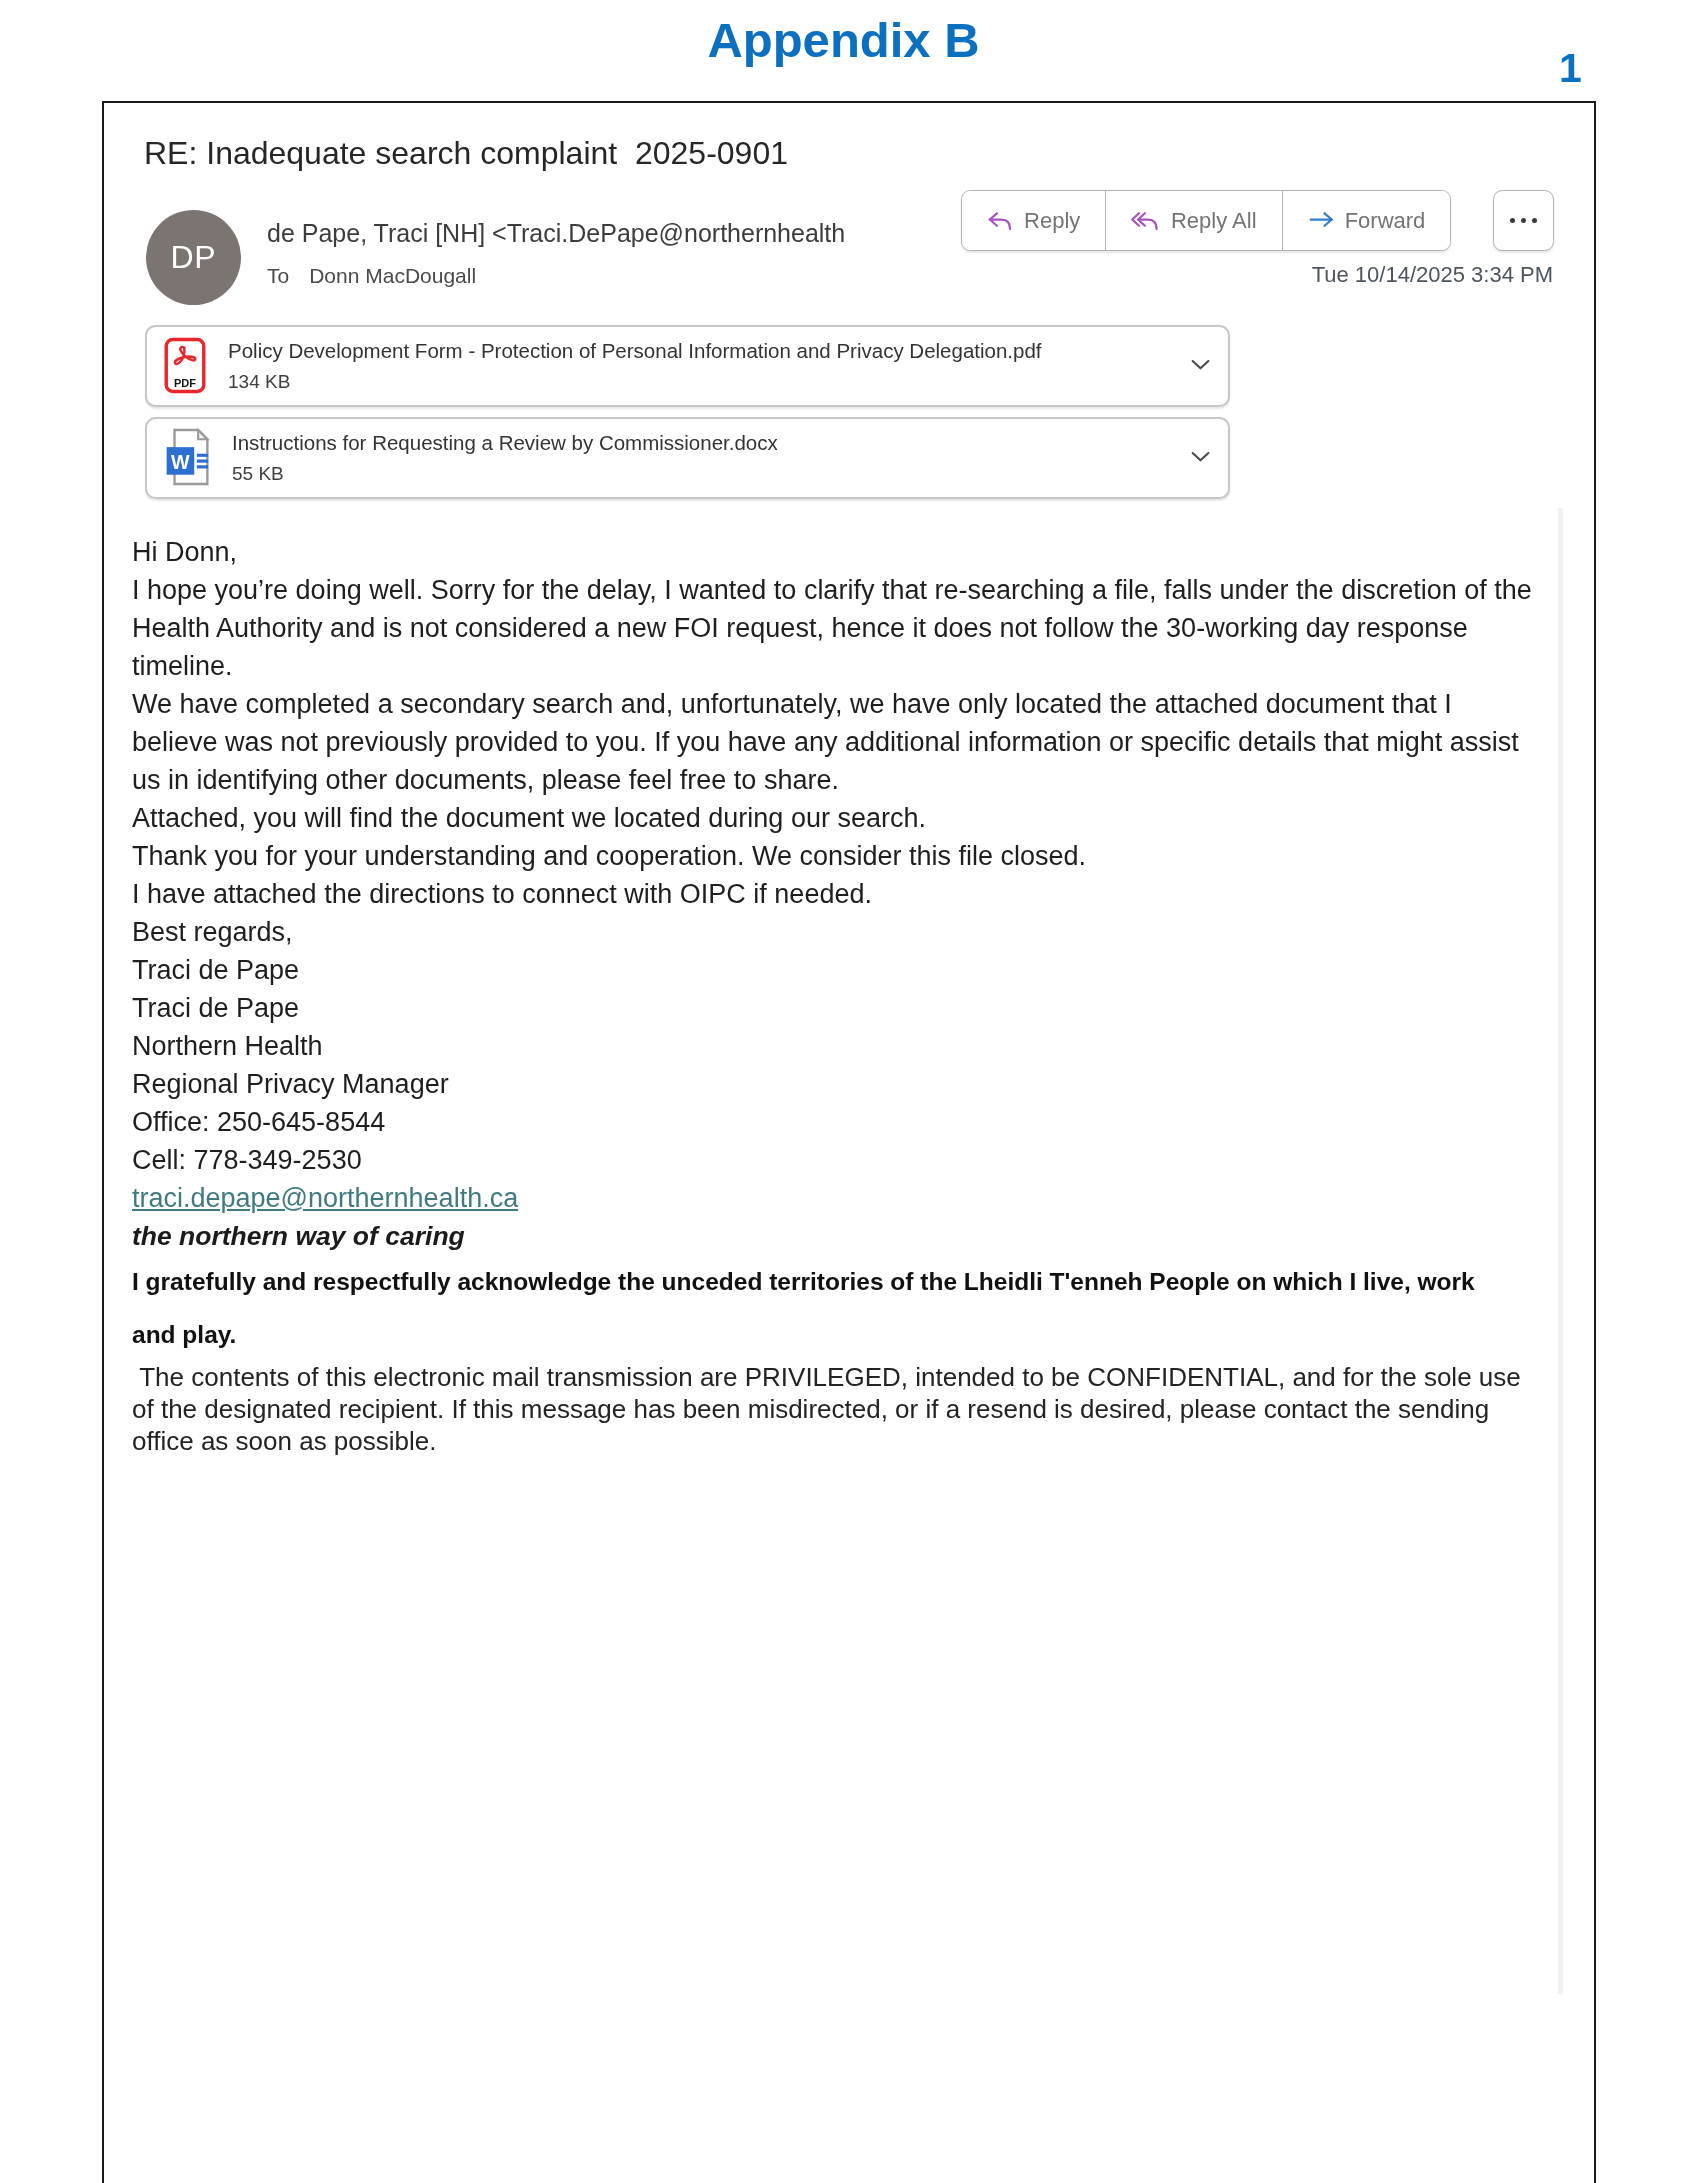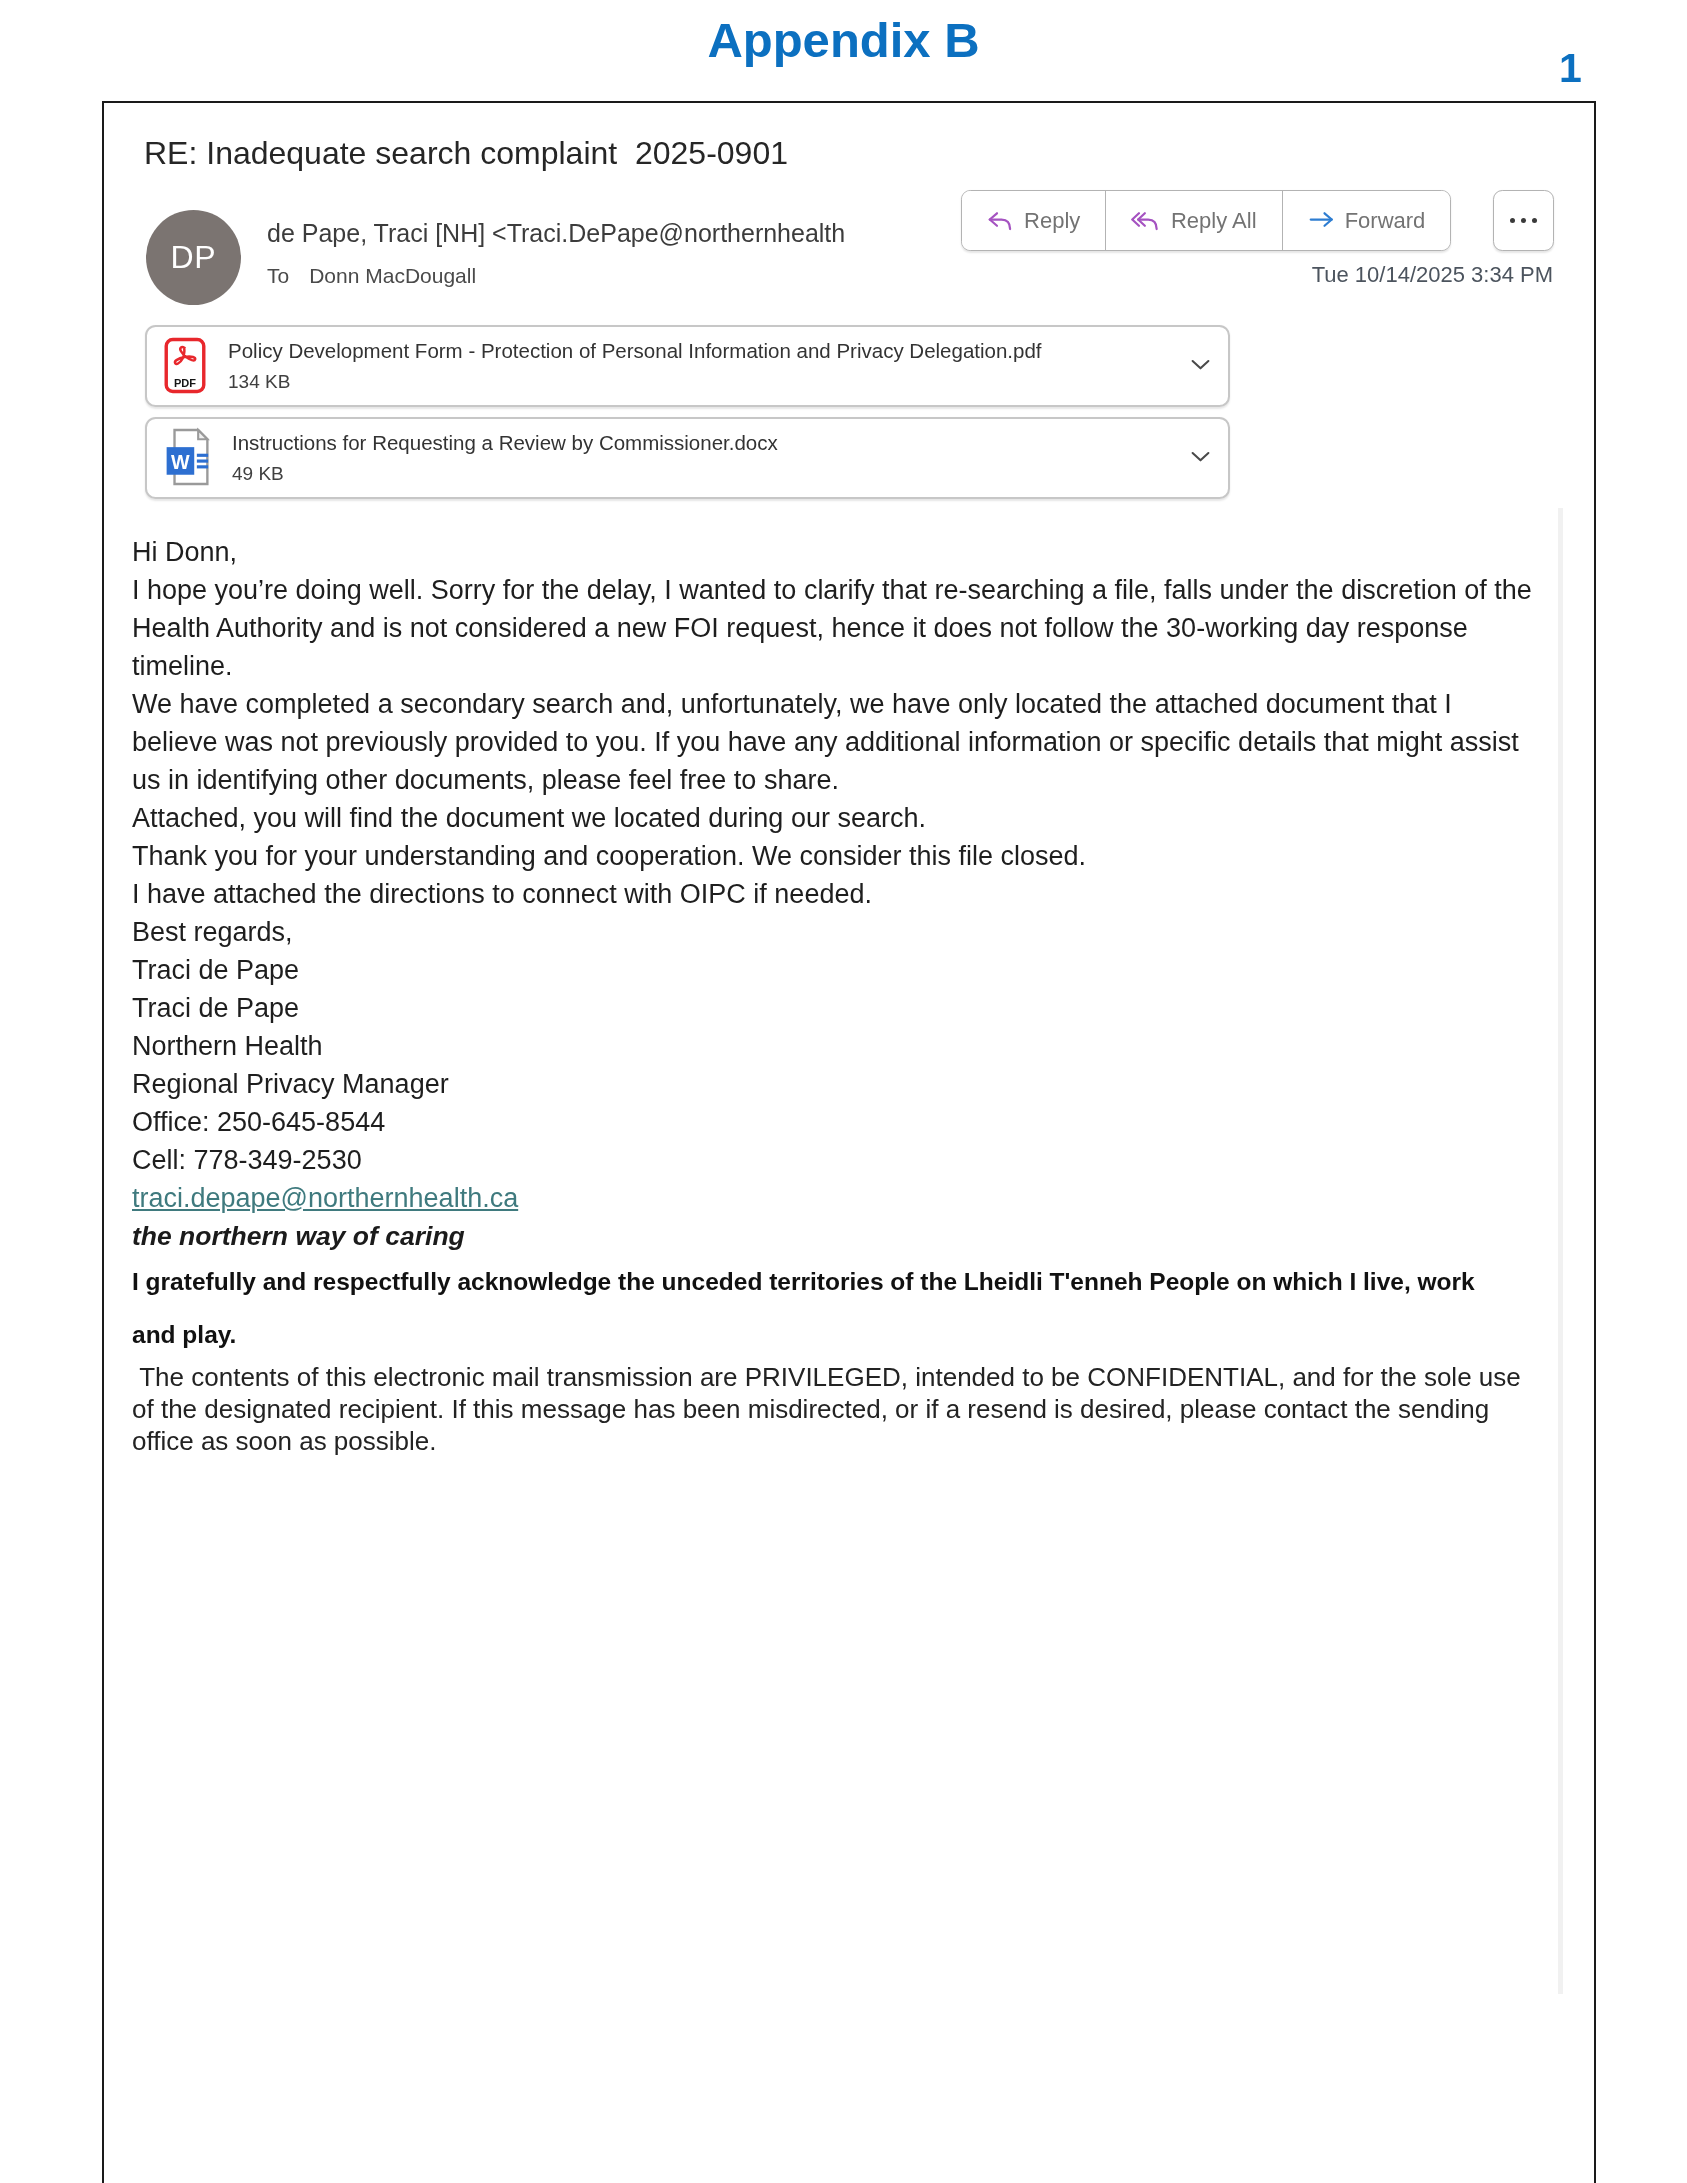--- a/index.html
+++ b/index.html
@@ -159,21 +159,21 @@
           <path d="M26 2 L33 9 H26 Z" fill="#f0f0f0" stroke="#9a9a9a" stroke-width="1.6"></path>
           <rect x="2" y="15" width="21" height="21" fill="#2d6fd1"></rect>
           <text x="12.5" y="31.5" font-family="Liberation Sans, sans-serif" font-size="15" font-weight="700" fill="#ffffff" text-anchor="middle">W</text>
           <rect x="25" y="20" width="8.6" height="2.4" fill="#2d6fd1"></rect>
           <rect x="25" y="24.4" width="8.6" height="2.4" fill="#2d6fd1"></rect>
           <rect x="25" y="28.8" width="8.6" height="2.4" fill="#2d6fd1"></rect>
         </svg>
       </span>
       <span class="attach-texts">
         <span class="attach-name">Instructions for Requesting a Review by Commissioner.docx</span>
-        <span class="attach-size">49 KB</span>
+        <span class="attach-size">55 KB</span>
       </span>
       <span class="attach-chevron">
         <svg width="21" height="13.2" viewBox="0 0 32 20" fill="none">
           <path d="M4 4 L16 15 L28 4" stroke="#4a4a4a" stroke-width="3.2" stroke-linecap="round" stroke-linejoin="round"></path>
         </svg>
       </span>
     </div>
 
     <div class="scroll-strip"></div>
 

